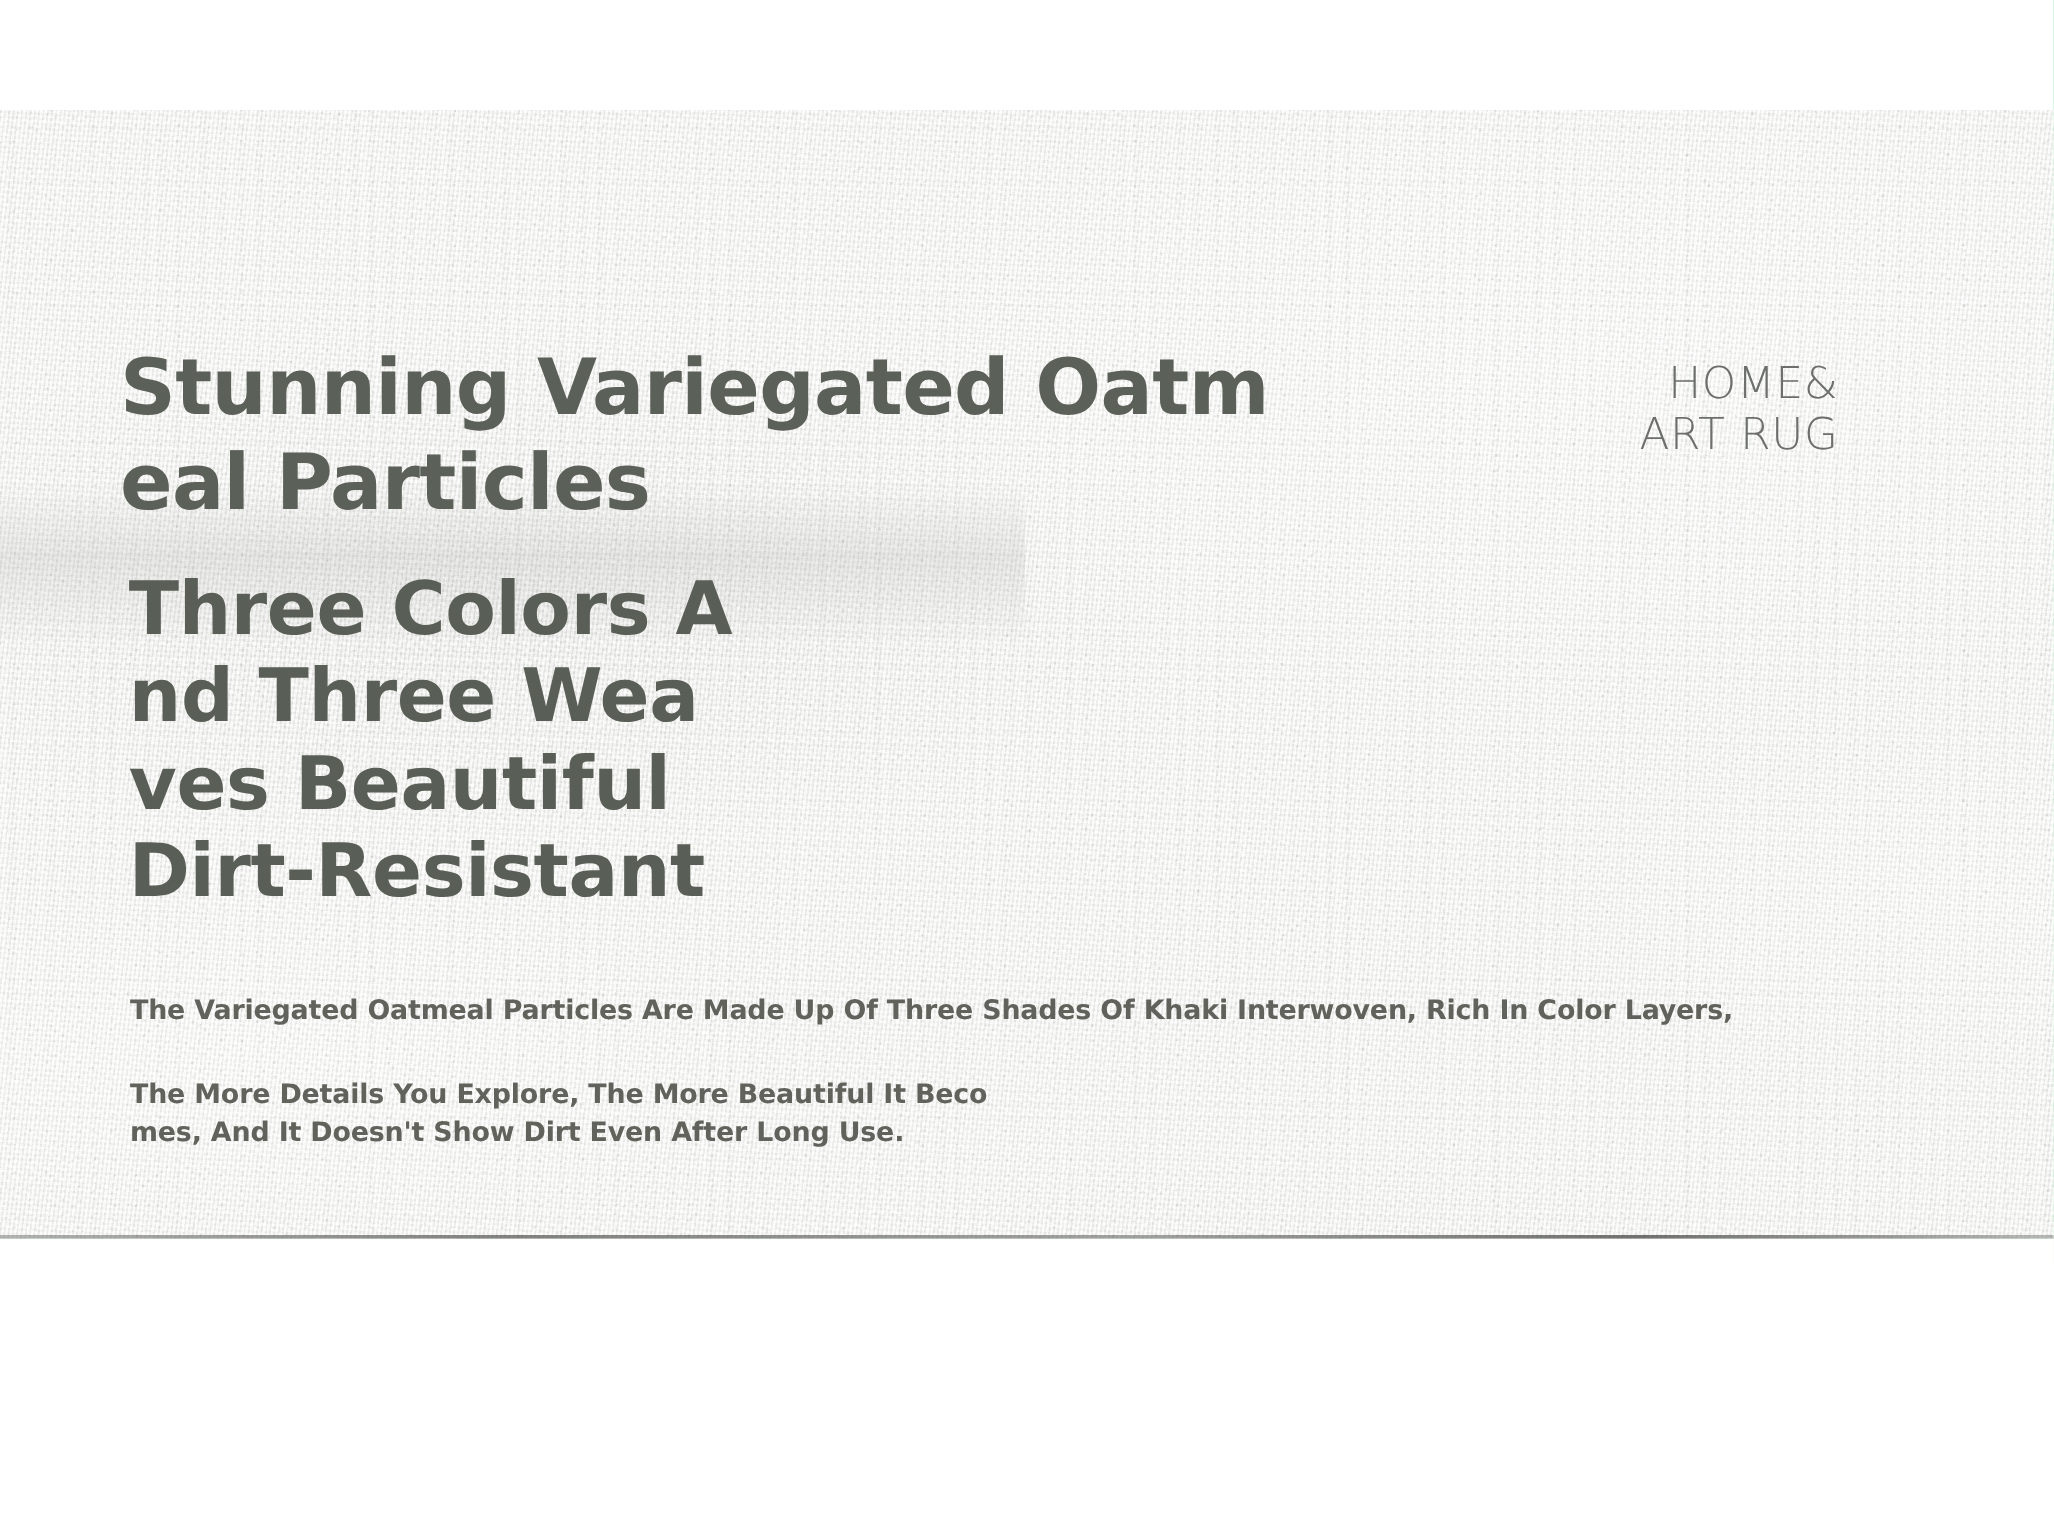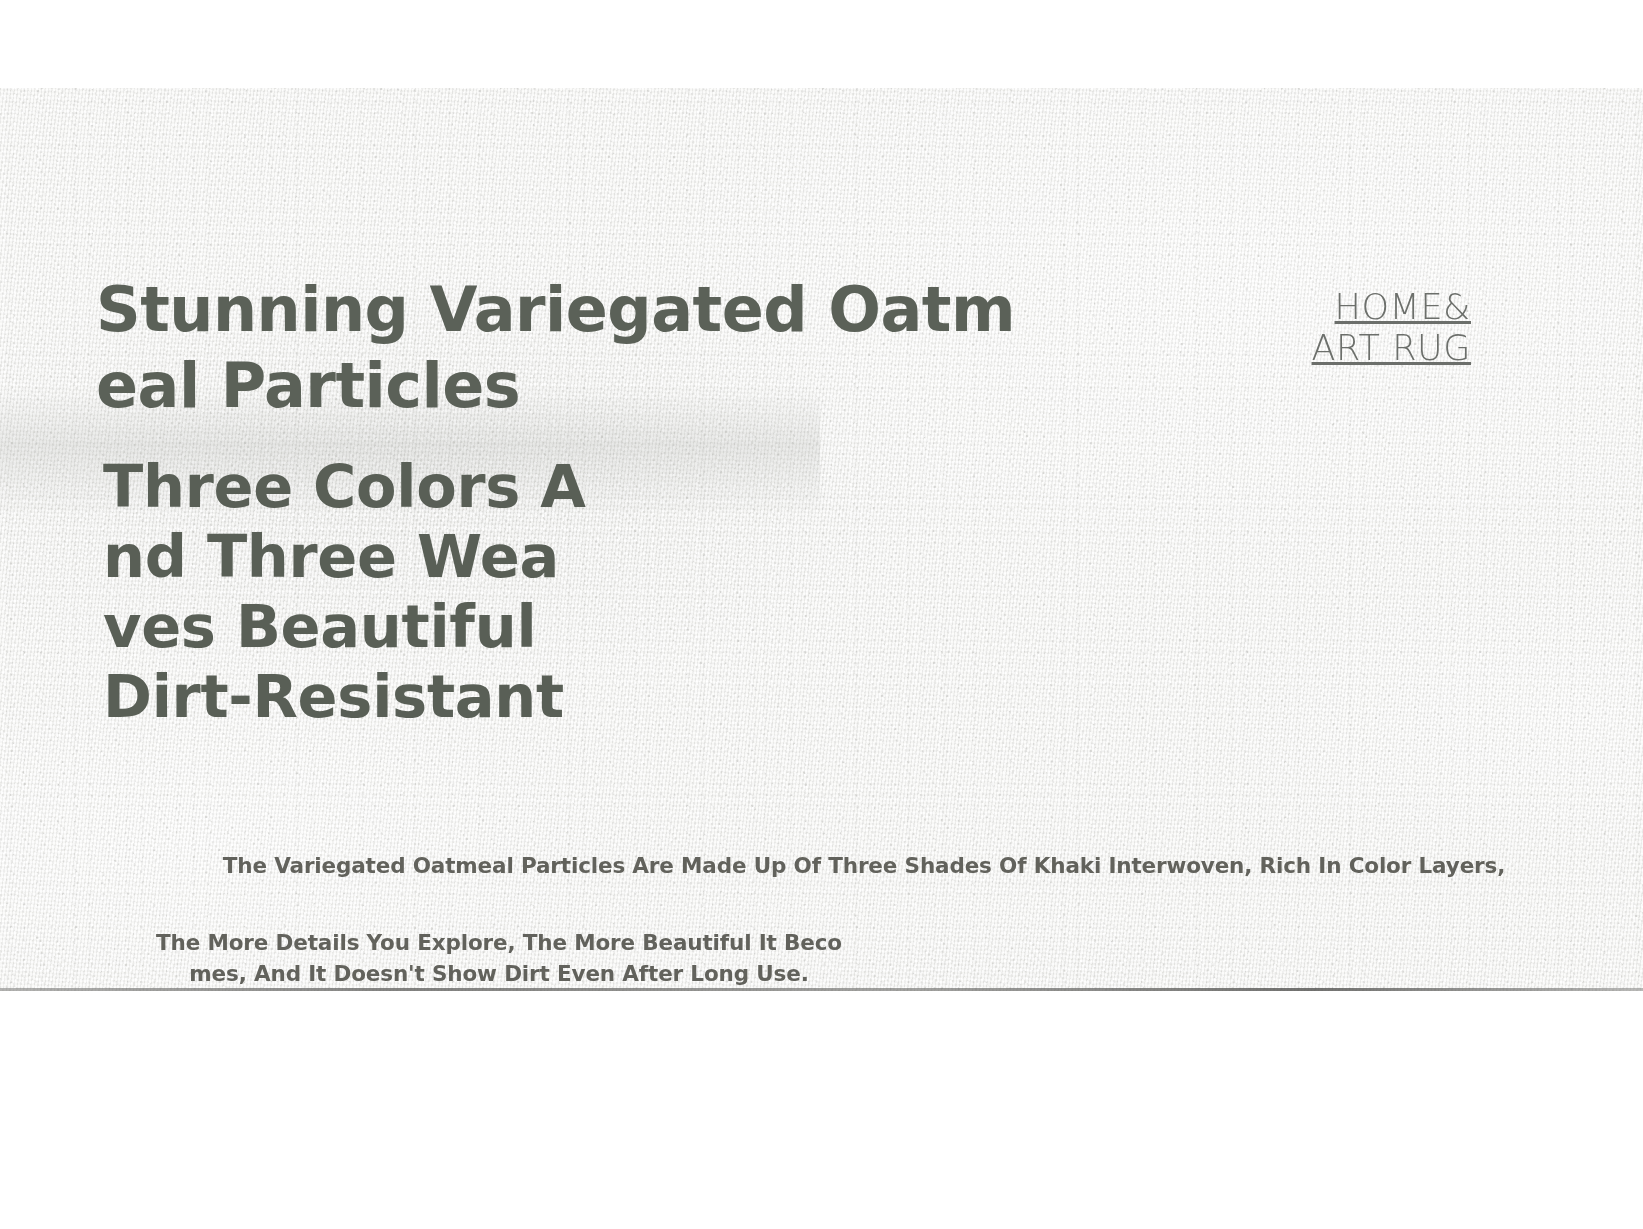--- a/index.html
+++ b/index.html
@@ -154,43 +154,41 @@
     top: 287px;
     margin: 0;
     text-align: right;
     font-family: "DejaVu Sans", sans-serif;
     font-weight: 300;
     font-size: 35px;
     line-height: 41px;
     letter-spacing: 0.6px;
     color: #6c6f6b;
     white-space: pre-line;
-    text-decoration: underline;
   }
 
   
   .body-copy {
     position: absolute;
     left: 104px;
-    top: 850px;
+    top: 793px;
     width: 1520px;
-    text-align: center;
   }
   .body-line {
     margin: 0;
     font-family: "DejaVu Sans", sans-serif;
     font-weight: 700;
     font-size: 21.5px;
     line-height: 31px;
     letter-spacing: -0.15px;
     color: #62625c;
     white-space: pre-line;
   }
   .body-line.second {
-    margin-top: 46px;
+    margin-top: 36px;
     width: 790px;
   }
 </style>
 </head>
 <body>
 
 <div class="banner">
 
   <div class="top-white-band"></div>
 

